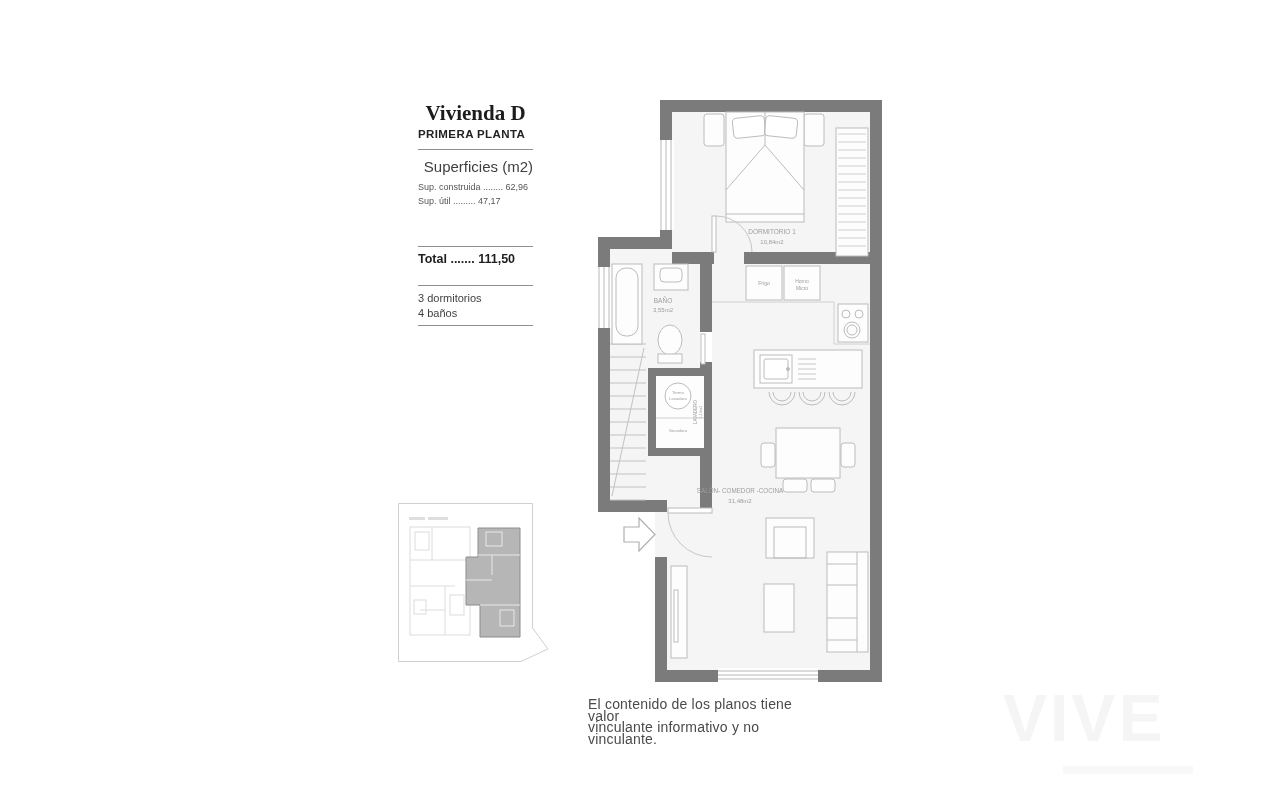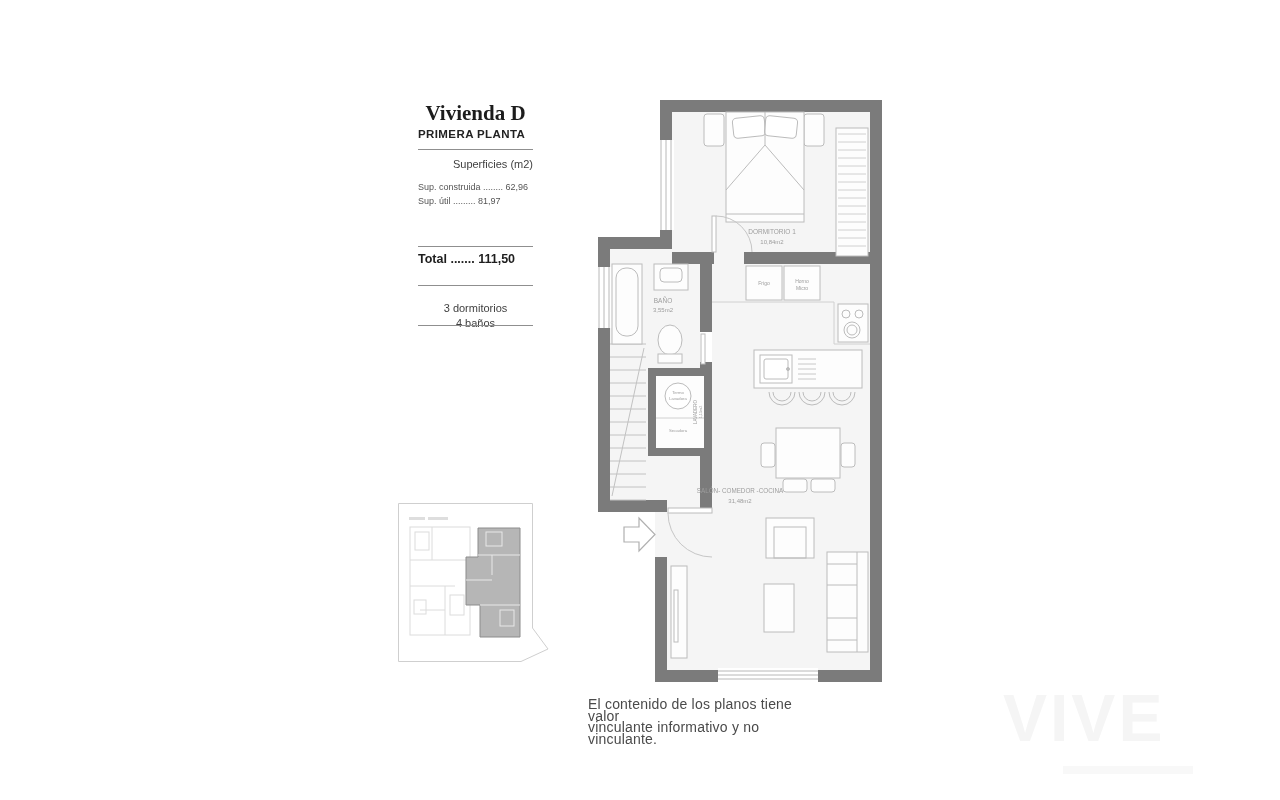--- a/index.html
+++ b/index.html
@@ -6,44 +6,44 @@
   body{width:1280px;height:800px;background:#ffffff;position:relative;overflow:hidden;
        font-family:"Liberation Sans",sans-serif;}
   .abs{position:absolute;}
   
   #info-panel{left:418px;top:101px;width:115px;height:230px;color:#2b2b2b;}
   .ip-title{top:0;left:0;width:100%;text-align:center;font-family:"Liberation Serif",serif;
             font-weight:bold;font-size:21px;line-height:24px;color:#1c1c1c;}
   .ip-subtitle{top:27px;left:0;width:100%;font-weight:bold;font-size:11.5px;
                letter-spacing:.4px;color:#222;}
   .rule{left:0;width:100%;height:0;border-top:1px solid #8f8f8f;}
-  .ip-heading{top:57px;left:0;width:100%;text-align:right;font-size:11px;color:#3f3f3f;}
+  .ip-heading{top:57px;left:0;width:100%;text-align:right;font-size:15px;color:#3f3f3f;}
   .ip-row{left:0;width:100%;text-align:left;font-size:9px;color:#555;}
   .ip-total{top:151px;left:0;width:100%;text-align:left;font-weight:bold;font-size:12.5px;color:#1e1e1e;}
-  .ip-feature{left:0;width:100%;text-align:center;font-size:11px;color:#3f3f3f;margin-top:10px;}
+  .ip-feature{left:0;width:100%;text-align:left;font-size:11px;color:#3f3f3f;}
   
   #disclaimer{left:588px;top:699px;width:220px;font-size:14px;line-height:11.5px;
               color:#4a4a4a;letter-spacing:.2px;}
   
   #watermark{left:1003px;top:680px;width:260px;text-align:left;color:#f5f5f5;
              font-weight:bold;font-size:66px;letter-spacing:3px;font-family:"Liberation Sans",sans-serif;}
   #watermark-tagline{left:1063px;top:766px;width:130px;height:8px;background:#f8f8f8;}
   svg{position:absolute;left:0;top:0;}
   svg text{font-family:"Liberation Sans",sans-serif;fill:#9d9d9d;}
 </style>
 </head>
 <body>
 
 <div id="info-panel" class="abs">
   <div class="abs ip-title">Vivienda D</div>
   <div class="abs ip-subtitle">PRIMERA PLANTA</div>
   <div class="abs rule" style="top:48px"></div>
   <div class="abs ip-heading">Superficies (m2)</div>
   <div class="abs ip-row" style="top:81px"><span>Sup. construida</span> <span>........</span> <span>62,96</span></div>
-  <div class="abs ip-row" style="top:95px"><span>Sup. útil</span> <span>.........</span> <span>81,97</span></div>
+  <div class="abs ip-row" style="top:95px"><span>Sup. útil</span> <span>.........</span> <span>47,17</span></div>
   <div class="abs rule" style="top:145px"></div>
   <div class="abs ip-total"><span>Total</span> <span>.......</span> <span>111,50</span></div>
   <div class="abs rule" style="top:184px"></div>
   <div class="abs ip-feature" style="top:191px">3 dormitorios</div>
   <div class="abs ip-feature" style="top:206px">4 baños</div>
   <div class="abs rule" style="top:224px"></div>
 </div>
 
 <svg width="1280" height="800" viewBox="0 0 1280 800">
 

